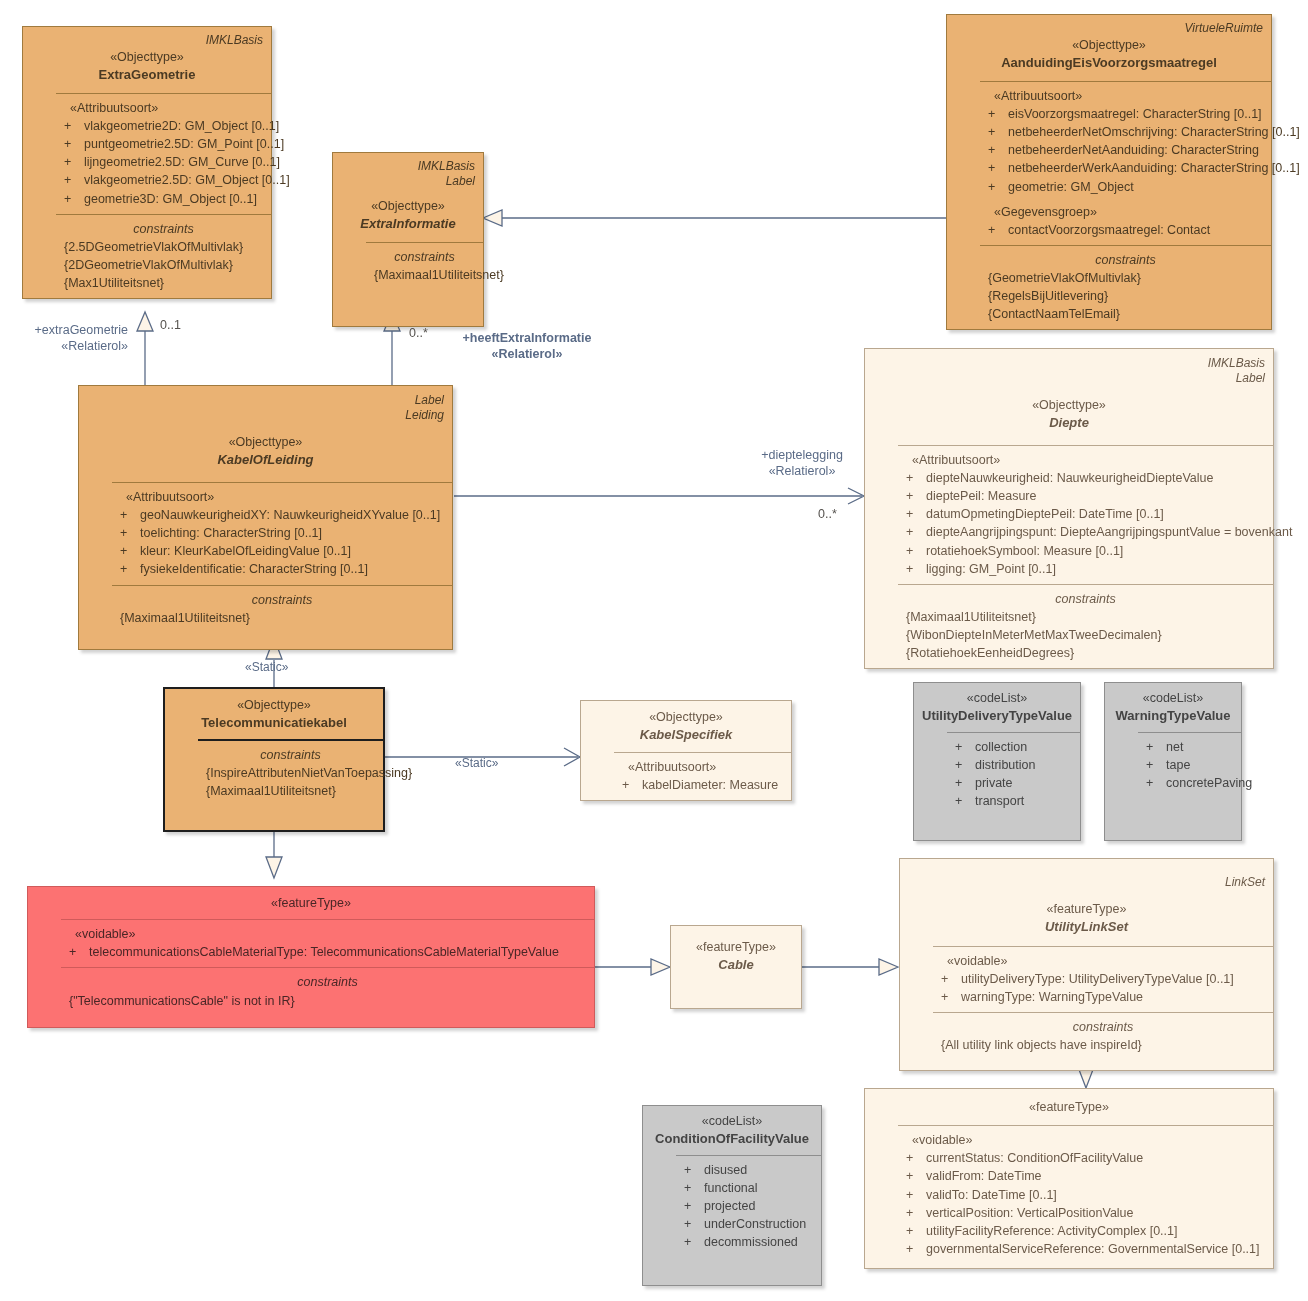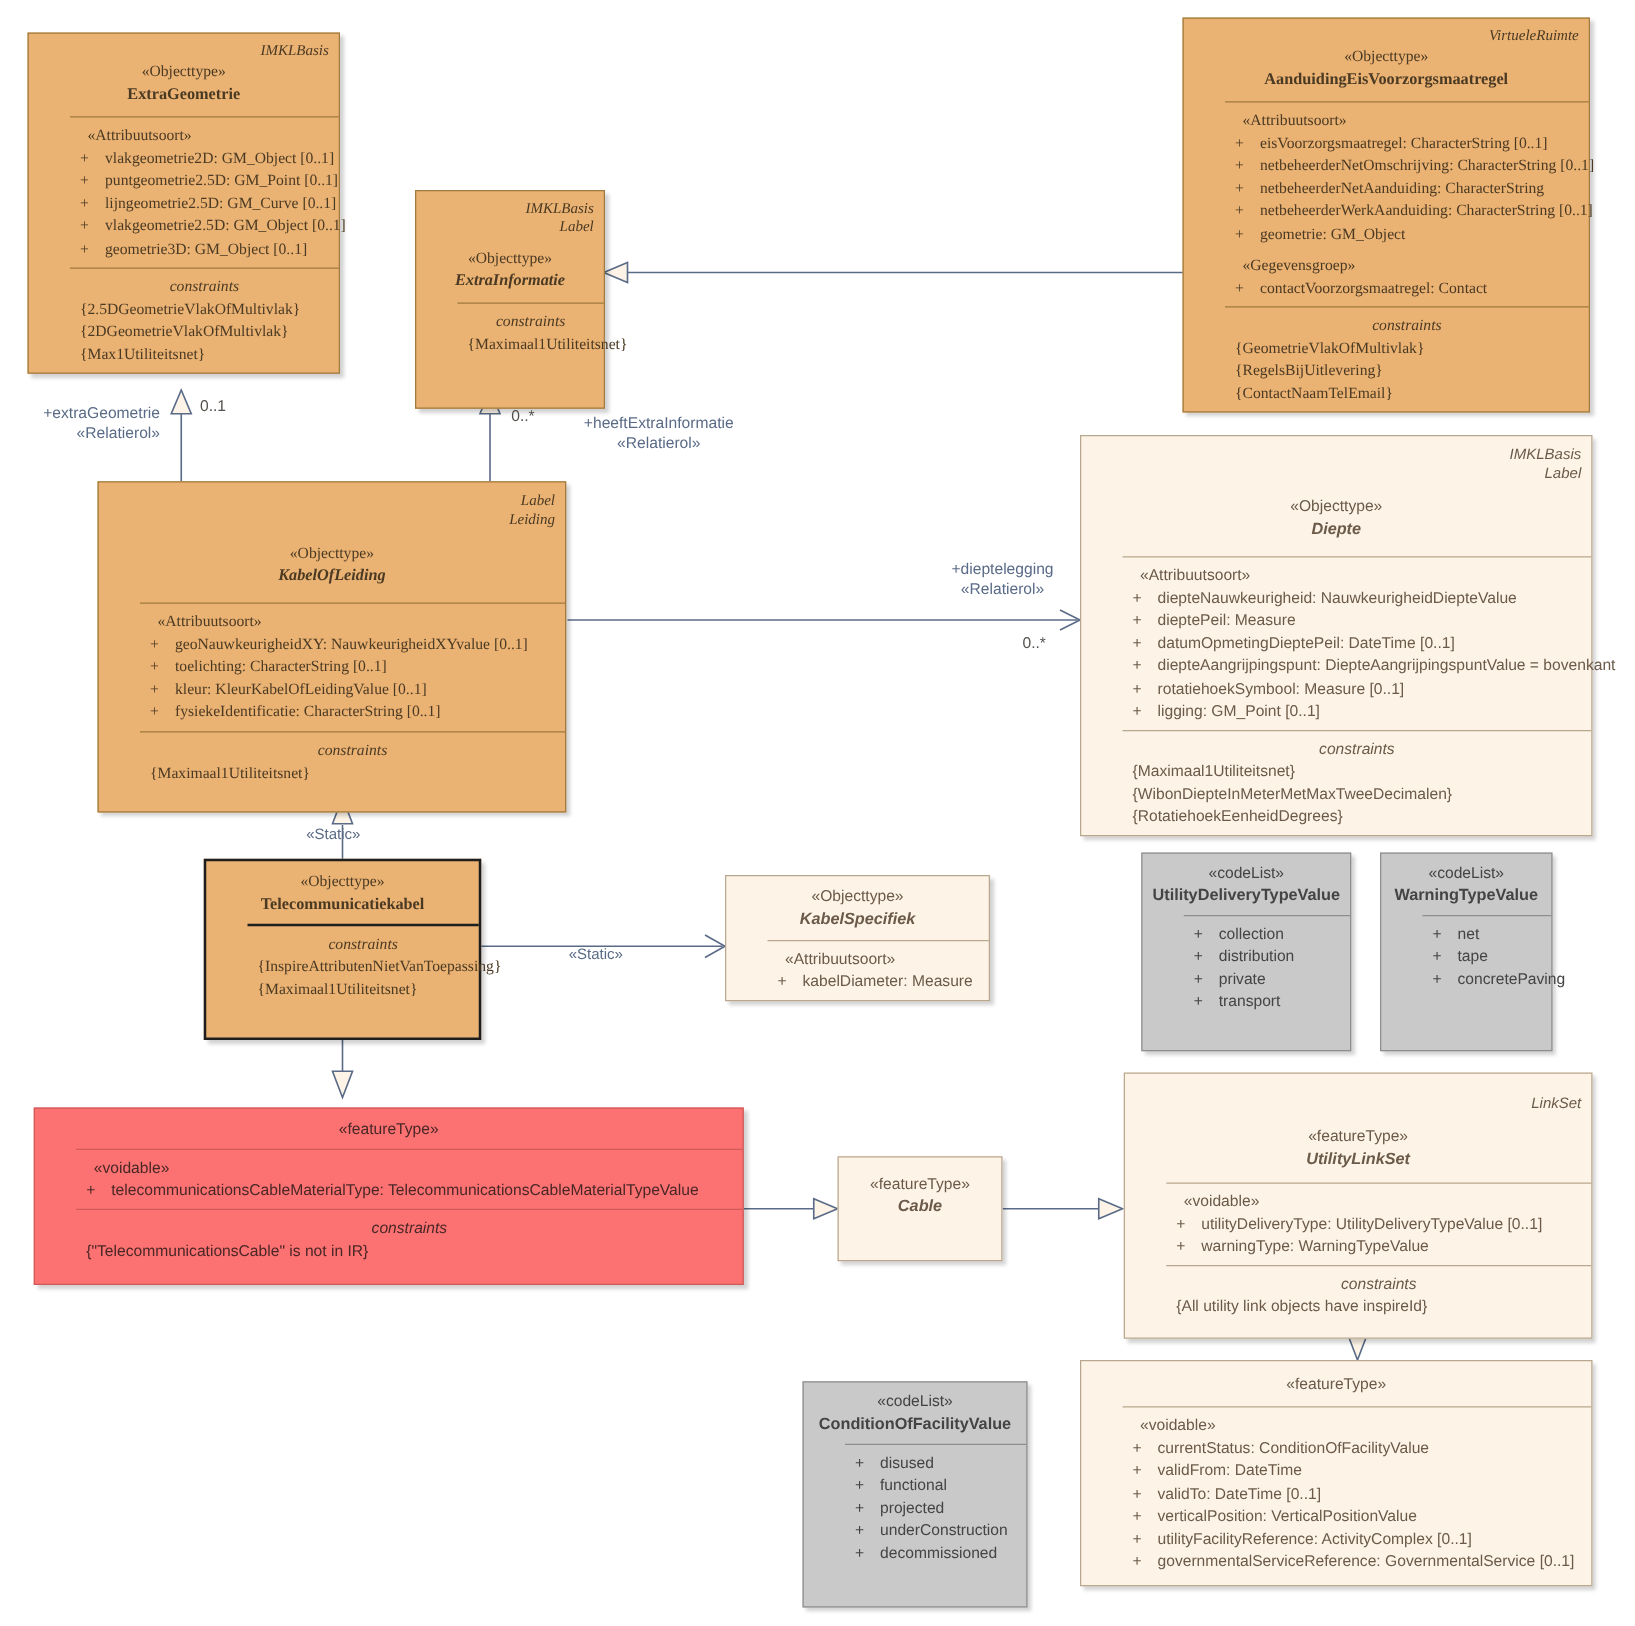--- a/index.html
+++ b/index.html
@@ -9,21 +9,21 @@
   
   .uml{
     position:absolute;
     box-sizing:border-box;
     border:1px solid #9a7f55;
     box-shadow:3px 3px 3px rgba(0,0,0,0.18);
     font-size:12.5px;
     color:#5a4733;
     line-height:1.45;
   }
-  .uml.orange{background:#eab273;border-color:#a07a3e;color:#4b3a23;font-family:Liberation Serif, serif;}
+  .uml.orange{background:#eab273;border-color:#a07a3e;color:#4b3a23;}
   .uml.cream {background:#fdf4e7;border-color:#b9a78f;color:#6b5a49;}
   .uml.gray  {background:#c9c9c9;border-color:#8e8e8e;color:#444;}
   .uml.red   {background:#fc7272;border-color:#d05a5a;color:#4a2626;}
   .uml.strong{border:2px solid #1e1e1e;}
 
   .sect{padding:5px 8px 6px 8px;}
   .sect + .sect{border-top:1px solid #a07a3e;margin-left:33px;}
   .cream .sect + .sect{border-top:1px solid #b9a78f;}
   .gray  .sect + .sect{border-top:1px solid #8e8e8e;}
   .red   .sect + .sect{border-top:1px solid #d05a5a;}
@@ -441,21 +441,21 @@
         </div>
     </div>
   </div>
 
   <div class="elbl r" style="left:0px;top:322px;width:128px;">
     <div>+extraGeometrie</div>
     <div>«Relatierol»</div>
   </div>
   <div class="mult" style="left:160px;top:318px;">0..1</div>
 
-  <div class="elbl" style="left:447px;top:330px;width:160px;text-align:center;">
+  <div class="elbl" style="left:447px;top:330px;width:160px;text-align:center;font-weight:bold;">
     <div>+heeftExtraInformatie</div>
     <div>«Relatierol»</div>
   </div>
   <div class="mult" style="left:409px;top:326px;">0..*</div>
 
   <div class="elbl c" style="left:742px;top:447px;width:120px;">
     <div>+dieptelegging</div>
     <div>«Relatierol»</div>
   </div>
   <div class="mult" style="left:818px;top:507px;">0..*</div>

